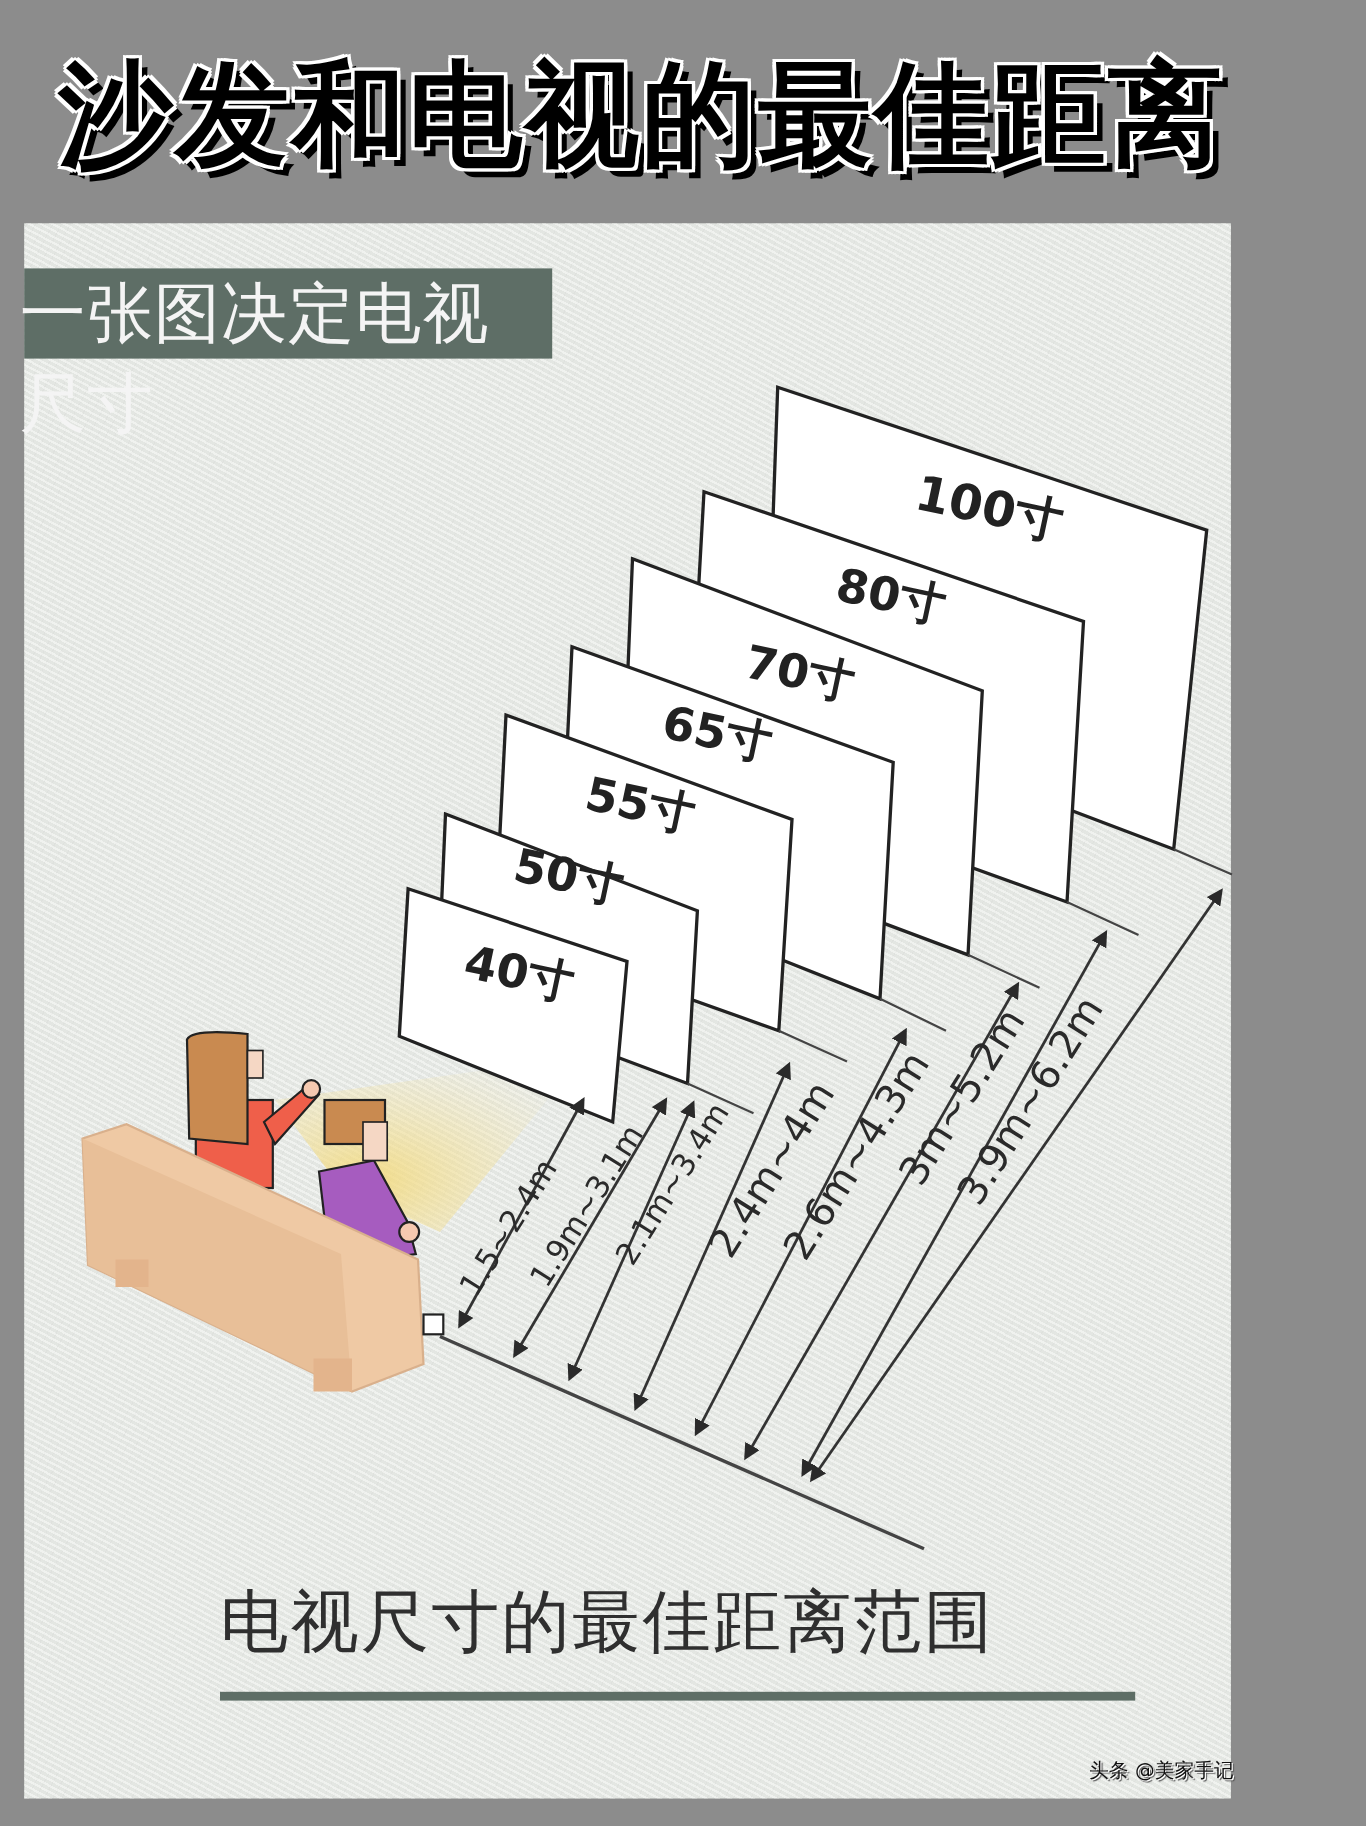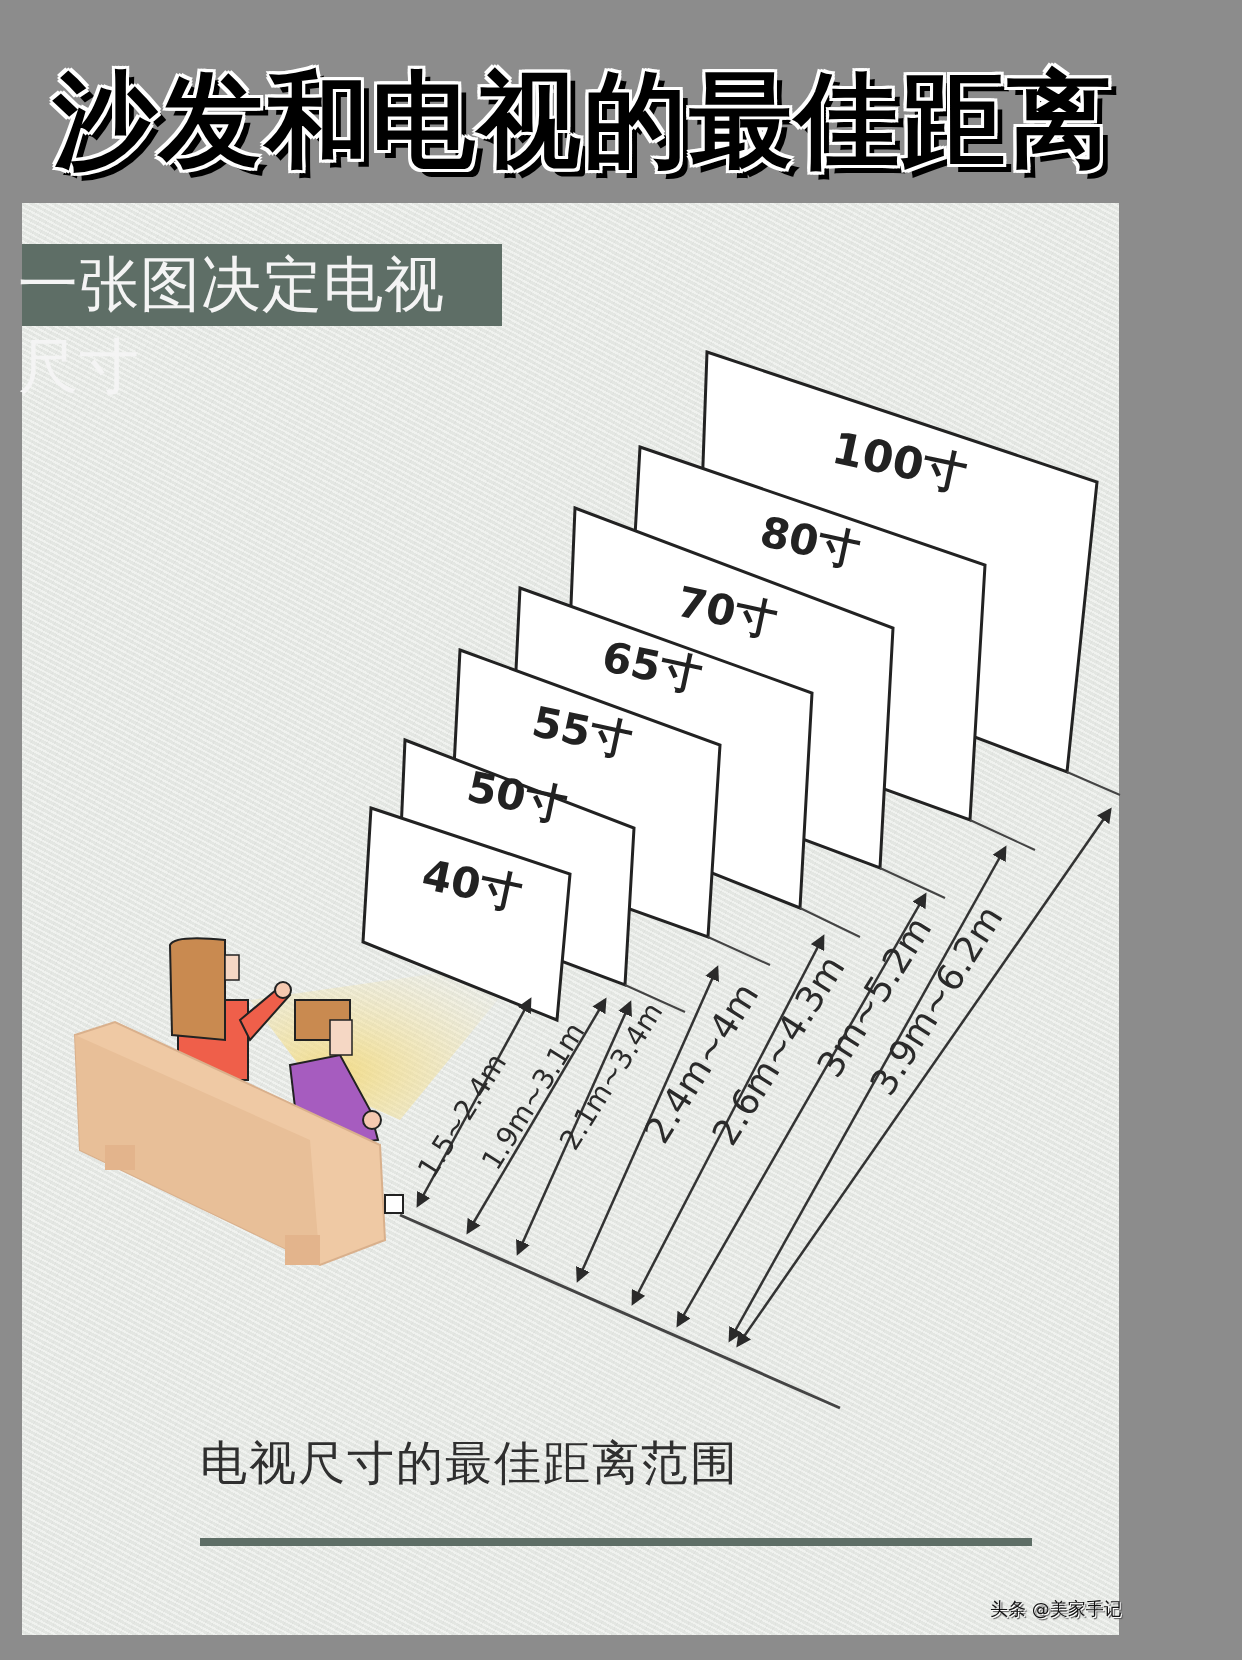--- a/index.html
+++ b/index.html
@@ -1,33 +1,33 @@
 <!DOCTYPE html>
 <html><head>
 <meta charset="utf-8">
 <style>
   html, body { margin:0; padding:0; }
   body { width:1242px; height:1660px; background:#8c8c8c; position:relative; overflow:hidden;
          font-family:"DejaVu Sans", "Liberation Sans", sans-serif; }
-  .main-title { position:absolute; left:0; top:52px; width:1166px; text-align:center;
+  .main-title { position:absolute; left:0; top:36px; width:1166px; text-align:center;
     font-size:104px; font-weight:bold; color:#000; letter-spacing:2px;
     text-shadow: 3px 3px 0 #fff, -3px -3px 0 #fff, 3px -3px 0 #fff, -3px 3px 0 #fff,
                  0 3px 0 #fff, 3px 0 0 #fff, 0 -3px 0 #fff, -3px 0 0 #fff,
                  8px 8px 0 #000; }
   .panel { position:absolute; left:22px; top:203px; width:1097px; height:1432px;
     background:#e8ebe7;
     background-image:
       repeating-linear-gradient(28deg, rgba(255,255,255,0.35) 0 2px, rgba(0,0,0,0.02) 2px 5px),
       repeating-linear-gradient(-62deg, rgba(0,0,0,0.025) 0 1px, rgba(255,255,255,0.0) 1px 7px); }
   .subtitle-banner { position:absolute; left:22px; top:244px; width:480px; height:82px;
     background:#5e6e66; color:#f4f4f4; font-size:60px; line-height:82px; padding-left:0px;
-    letter-spacing:1px;font-family:Liberation Serif, serif; }
+    letter-spacing:1px; }
   .subtitle-banner span { position:relative; left:-4px; }
   svg.diagram { position:absolute; left:0; top:0; }
-  .bottom-caption { position:absolute; left:200px; top:1432px; width:840px; font-size:47px;
+  .bottom-caption { position:absolute; left:200px; top:1432px; width:840px; font-size:62px;
     color:#2f2f2f; letter-spacing:2px; }
   .bottom-rule { position:absolute; left:200px; top:1538px; width:832px; height:8px; background:#5e6e66; }
   .watermark { position:absolute; left:990px; top:1597px; font-size:18px; color:#111;
     text-shadow:1px 1px 0 #fff, 2px 2px 1px #555; }
 </style>
 </head>
 <body>
 
 <div class="main-title">沙发和电视的最佳距离</div>
 

